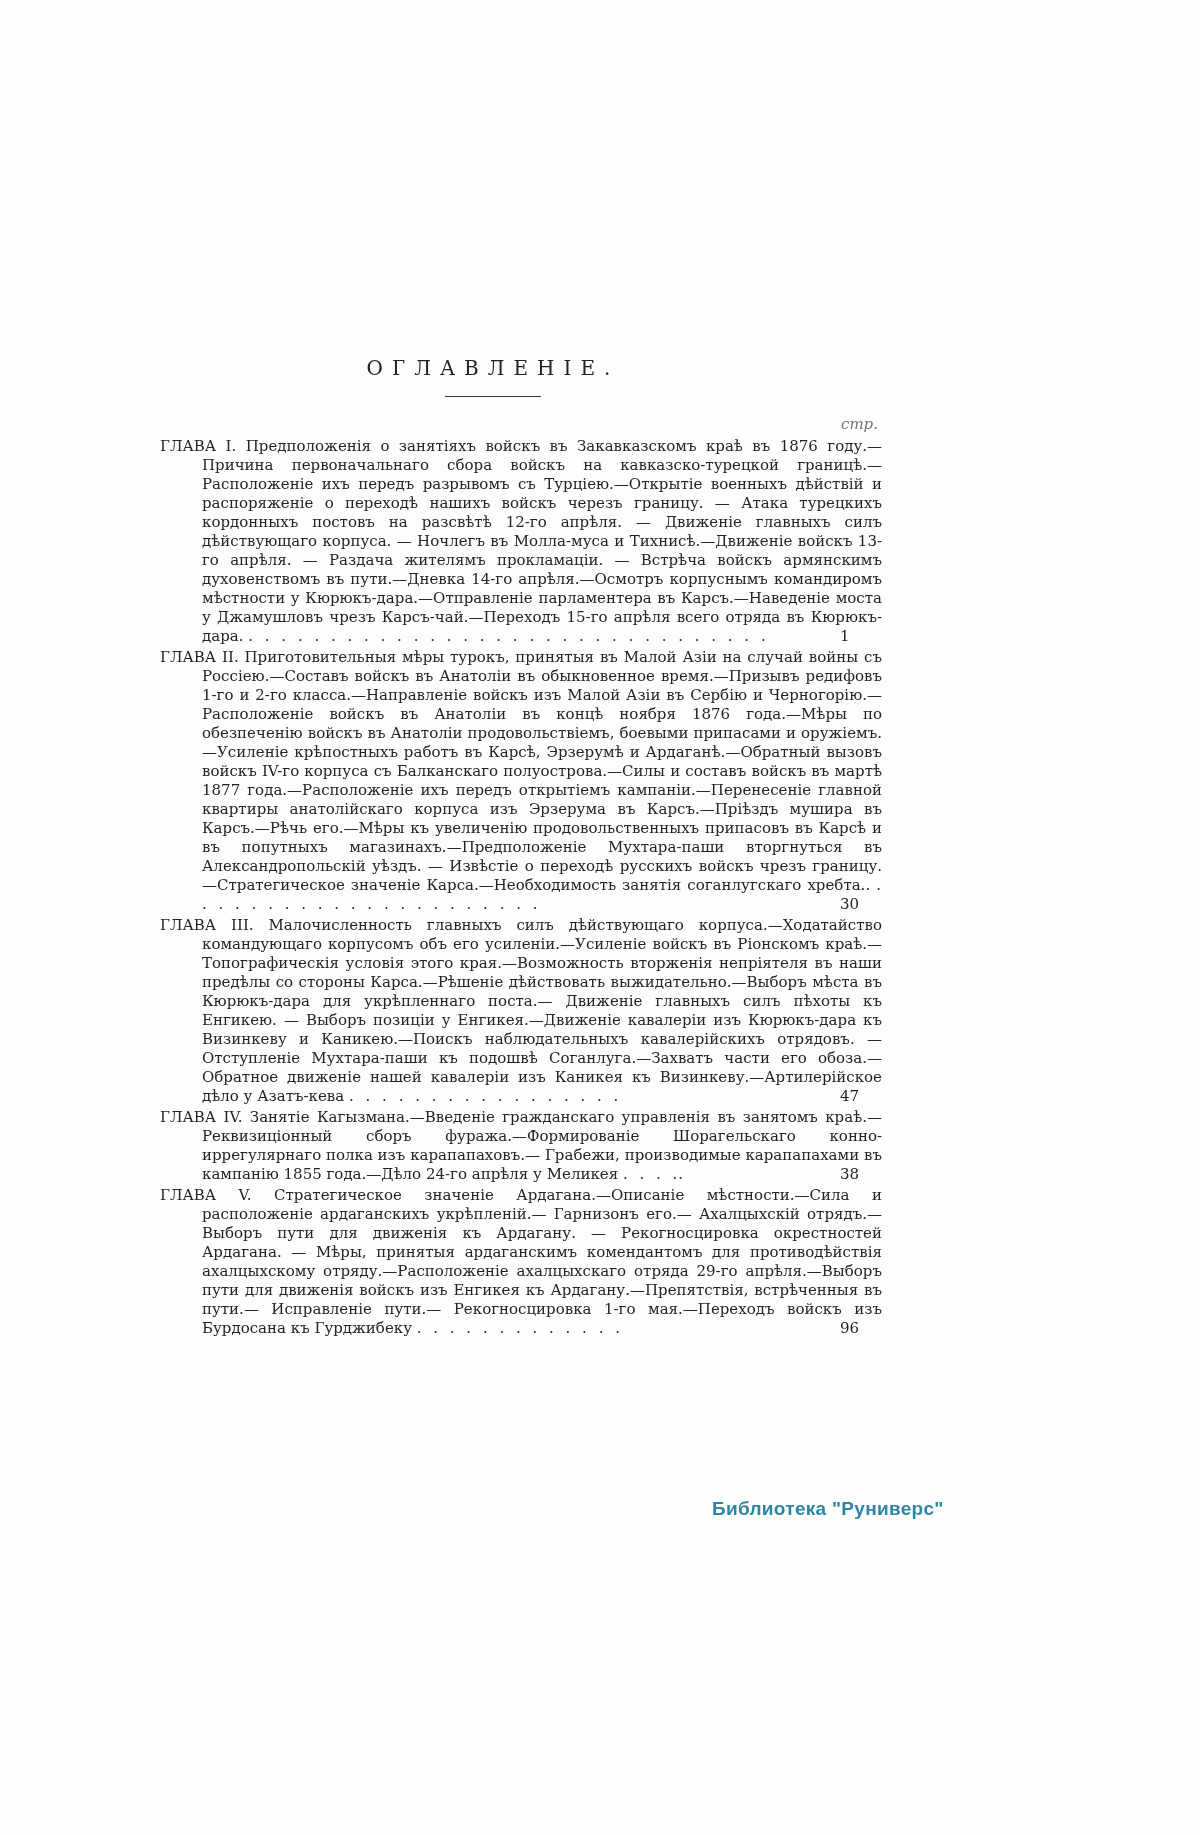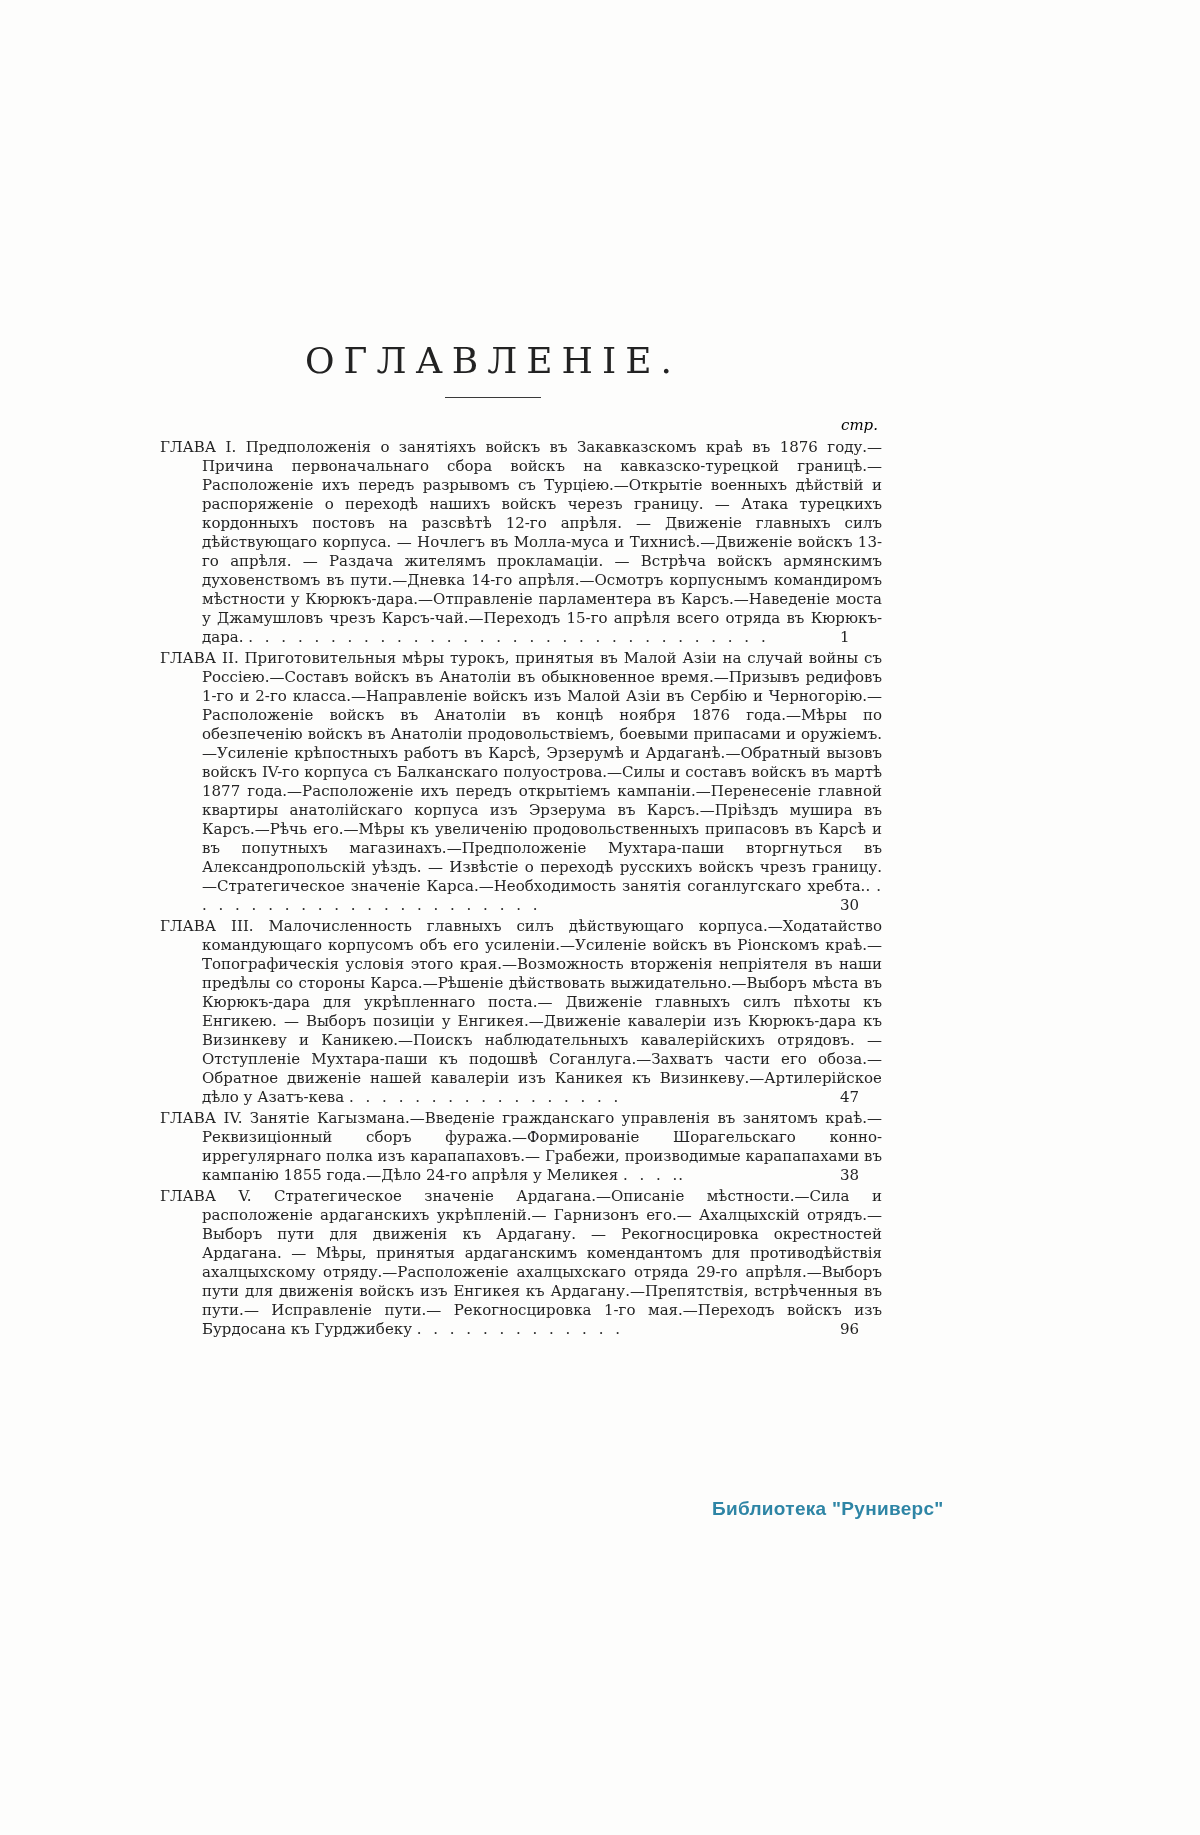--- a/index.html
+++ b/index.html
@@ -17,42 +17,42 @@
     color: #1d1d1d;
     overflow: hidden;
   }
   .content-column {
     position: absolute;
     left: 160px;
     top: 340px;
     width: 722px;
   }
   .title {
-    margin: 0 0 16px 0;
+    margin: 16px 0 16px 0;
     text-align: center;
-    font-size: 36px;
+    font-size: 20px;
     font-weight: 500;
     letter-spacing: 9px;
     color: #222;
     transform: translateX(-28px);
   }
   .title-divider {
     width: 96px;
     height: 0;
     border-top: 1.5px solid #3a3a3a;
     margin: 0 auto 18px auto;
     transform: translateX(-28px);
   }
   .column-label {
     text-align: right;
     font-style: italic;
     font-size: 15px;
     margin: 6px 0 4px 0;
     padding-right: 4px;
-    color: #000000;
+    color: #737373;
   }
   .toc {
     font-size: 15px;
     line-height: 19px;
   }
   .entry {
     margin: 0 0 2px 0;
     padding-left: 42px;
     text-indent: -42px;
     text-align: justify;

